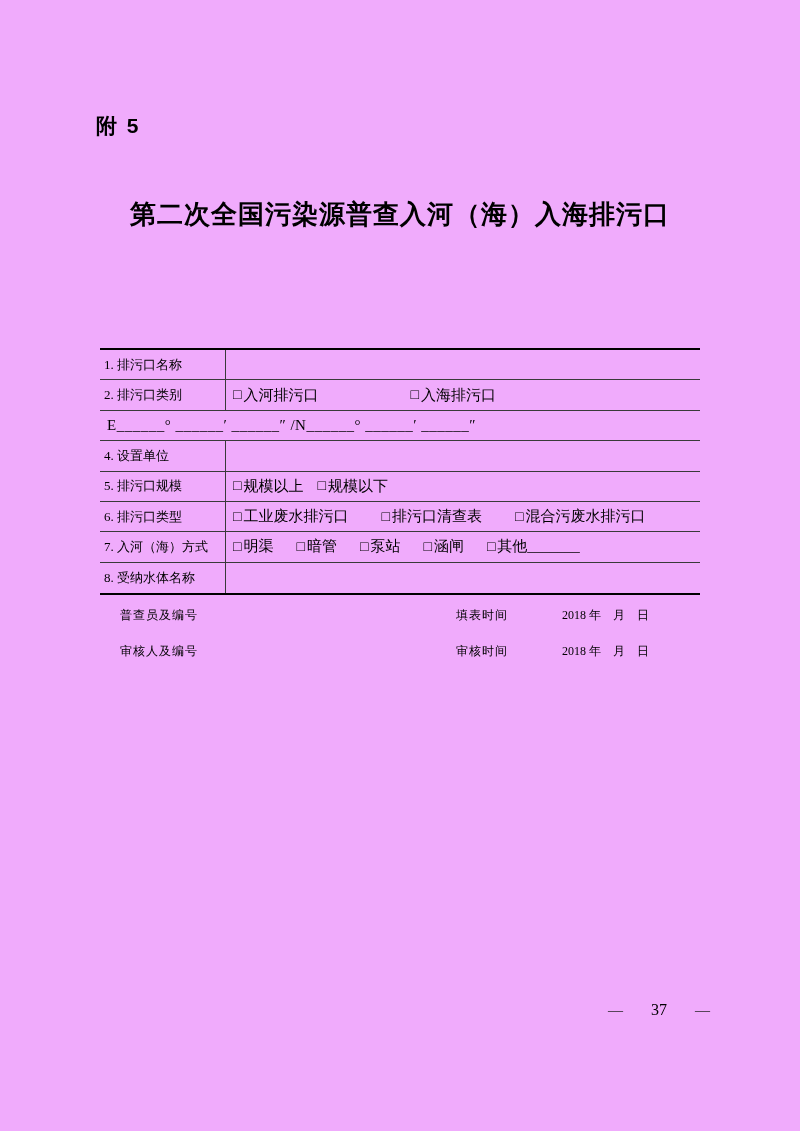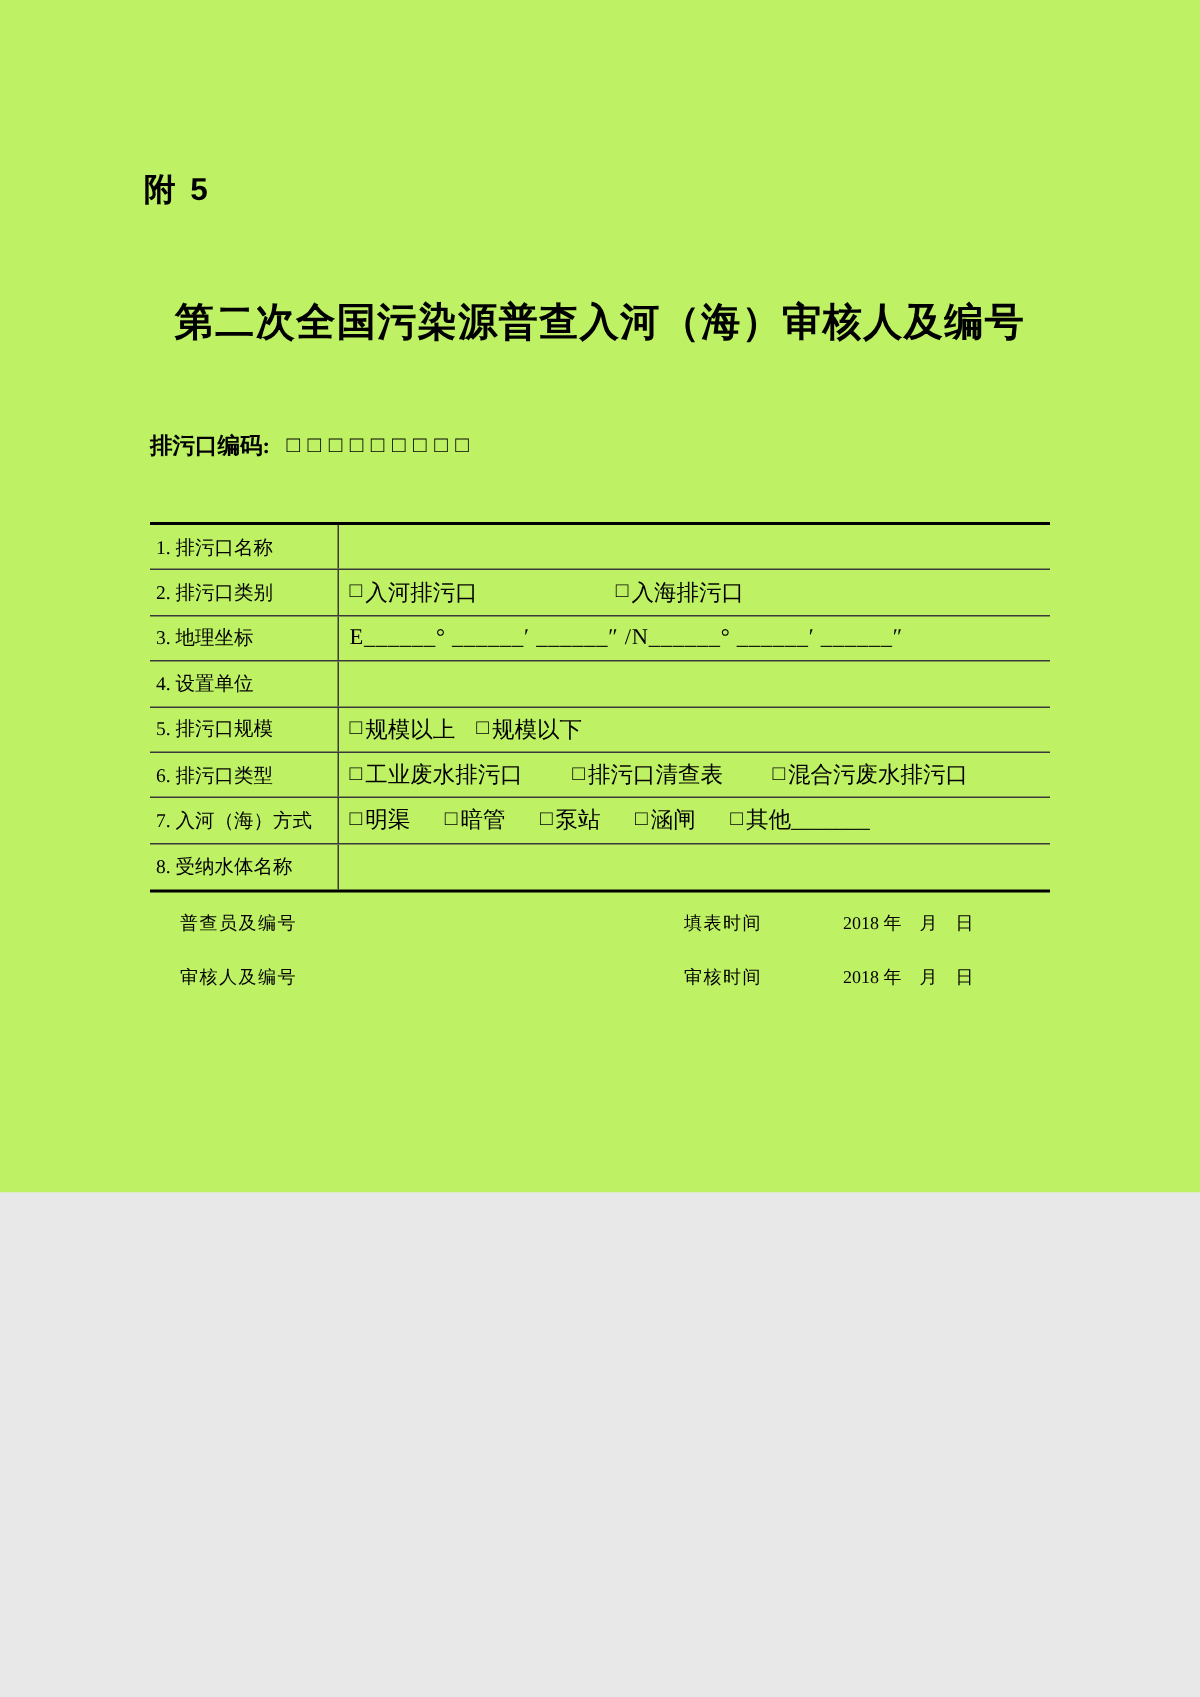--- a/index.html
+++ b/index.html
@@ -1,22 +1,22 @@
 <!DOCTYPE html>
 <html><head>
 <meta charset="utf-8">
 <style>
   * { box-sizing: border-box; }
   html, body { margin: 0; padding: 0; background: #e8e8e8; }
   .page {
     position: relative;
     width: 800px;
-    height: 795px;
+    height: 1131px;
     margin: 0 auto;
-    background: #bef264;
+    background: #f0abfc;
     color: #000000;
     font-family: "Liberation Serif", "DejaVu Serif", serif;
     overflow: hidden;
   }
   .attachment {
     position: absolute;
     left: 96px;
     top: 112px;
     font-family: "Liberation Sans", "DejaVu Sans", sans-serif;
     font-weight: bold;
@@ -123,46 +123,41 @@
   }
   .page-number .dash { font-size: 15px; color: #222; }
 </style>
 </head>
 <body>
 
 <div class="page">
 
   <div class="attachment">附 5</div>
 
-  <h1 class="title">第二次全国污染源普查入河（海）审核人及编号</h1>
+  <h1 class="title">第二次全国污染源普查入河（海）入海排污口</h1>
 
   <div class="codes">
-    <div class="code-line">
-      <span>排污口编码:</span>
-      <span class="code-boxes">□□□□□□□□□</span>
-    </div>
   </div>
 
   <div class="form-table">
 
     <div class="trow">
       <div class="tlabel">1. 排污口名称</div>
       <div class="tcontent"></div>
     </div>
 
     <div class="trow">
       <div class="tlabel">2. 排污口类别</div>
       <div class="tcontent gap-92">
         <span class="opt"><span class="cb">□</span><span>入河排污口</span></span>
         <span class="opt"><span class="cb">□</span><span>入海排污口</span></span>
       </div>
     </div>
 
     <div class="trow">
-      <div class="tlabel">3. 地理坐标</div>
       <div class="tcontent">
         <span class="coord-value">E______° ______′ ______″ /N______° ______′ ______″</span>
       </div>
     </div>
 
     <div class="trow">
       <div class="tlabel">4. 设置单位</div>
       <div class="tcontent"></div>
     </div>
 

